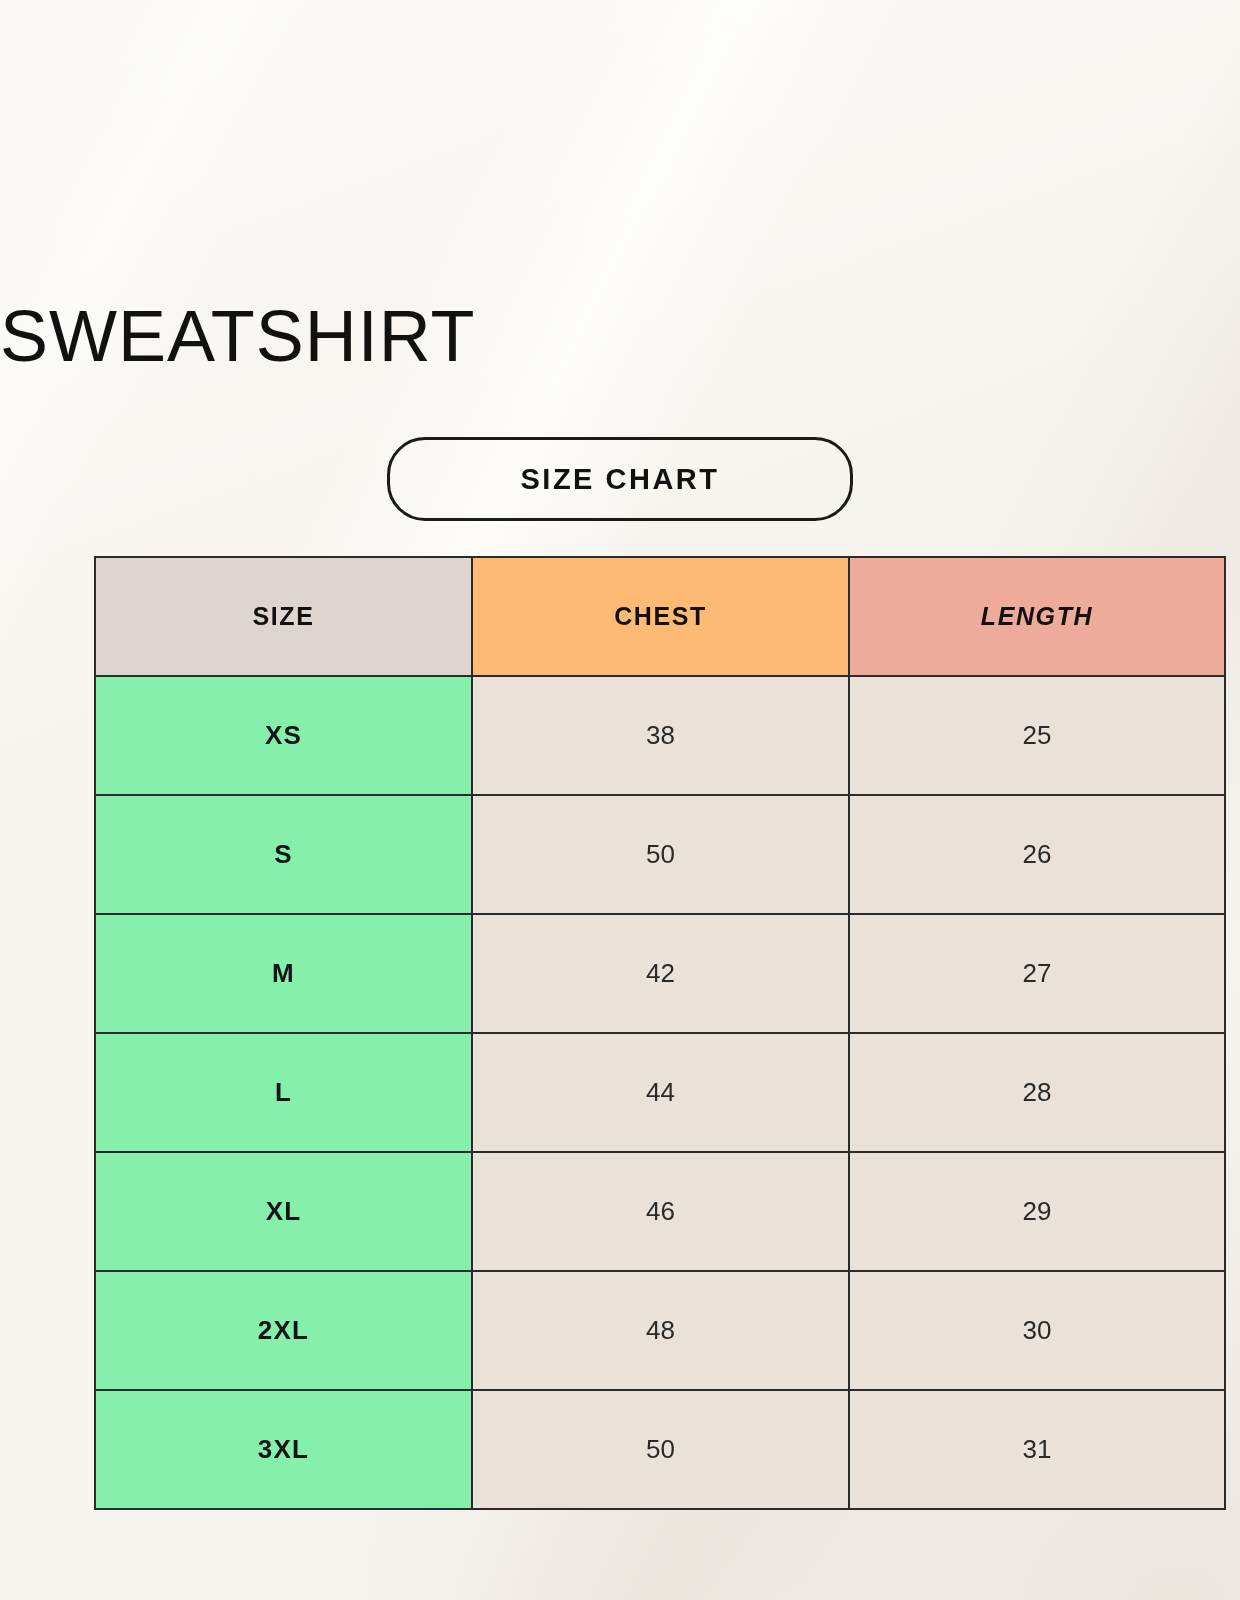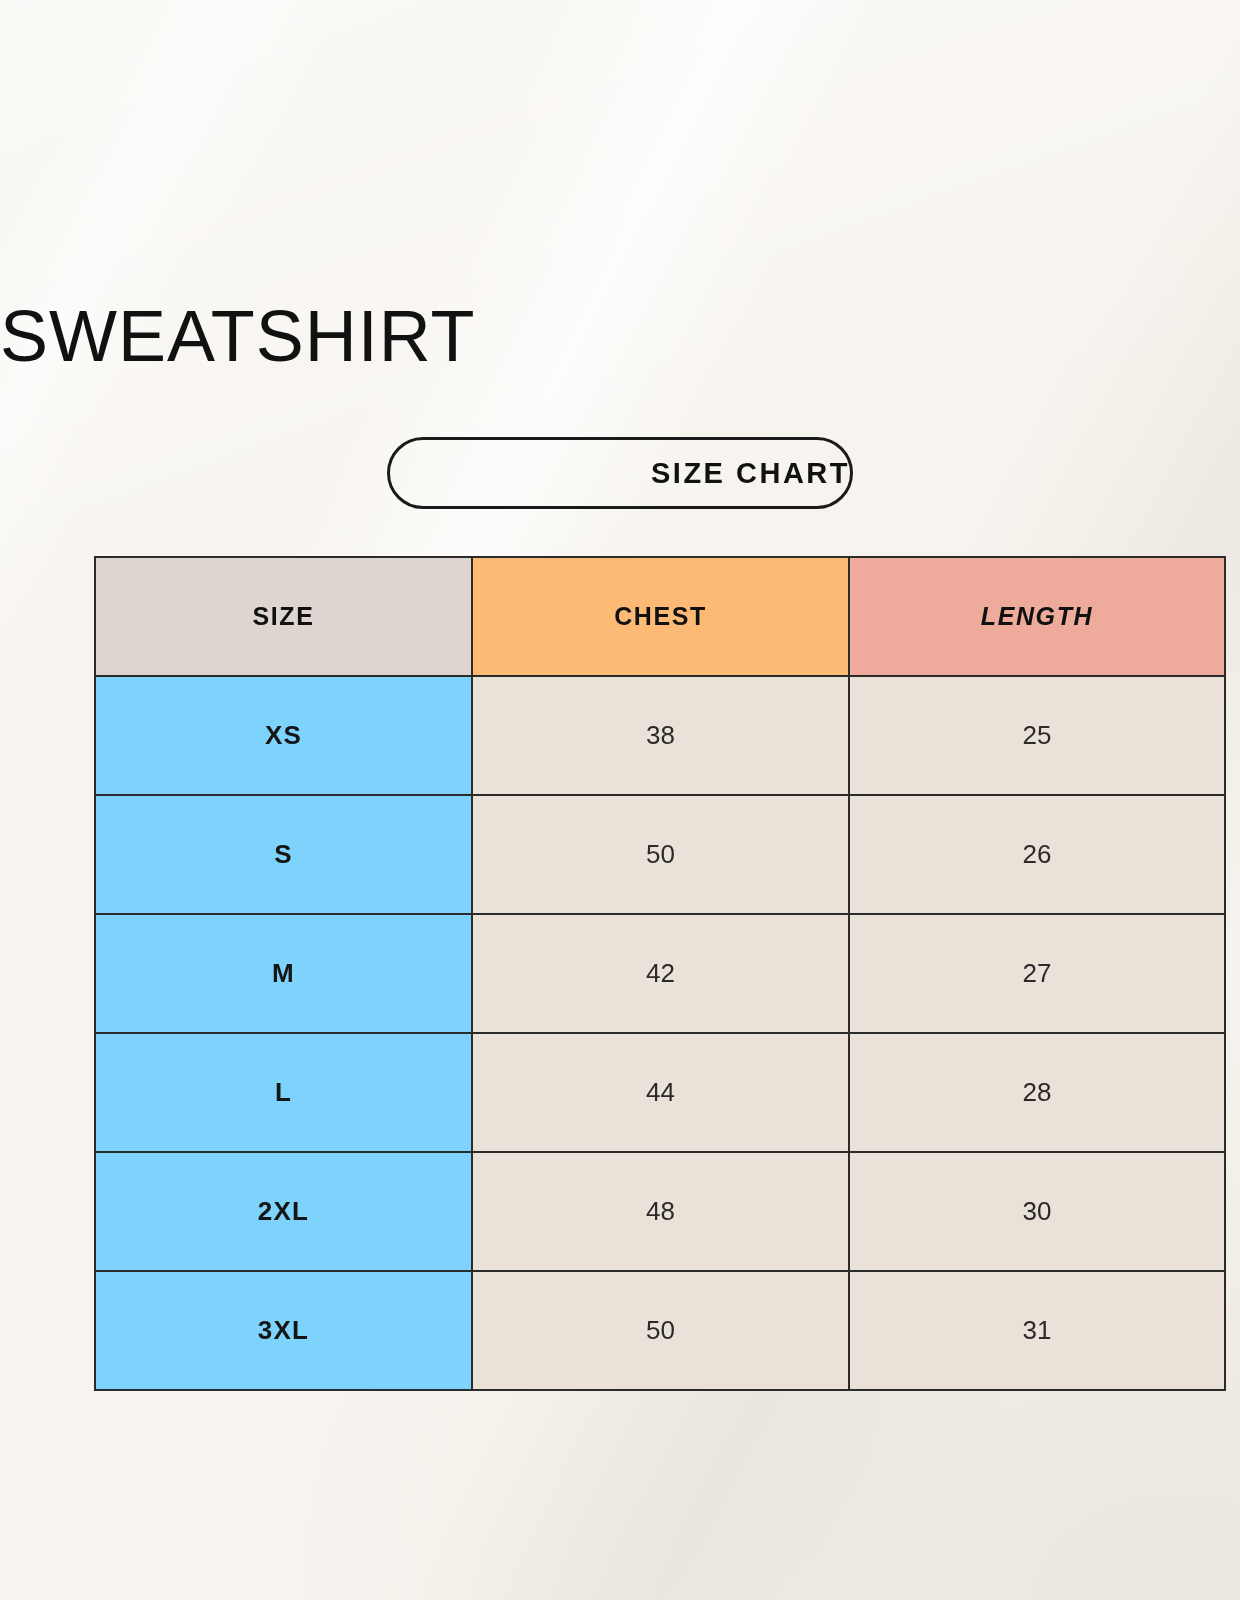--- a/index.html
+++ b/index.html
@@ -54,26 +54,26 @@
     color: #111111;
     line-height: 1;
   }
 
   .pill {
     position: absolute;
     top: 437px;
     left: 50%;
     transform: translateX(-50%);
     width: 466px;
-    height: 72px;
+    height: 84px;
     border: 3px solid #1a1a1a;
     border-radius: 38px;
     display: flex;
     align-items: center;
-    justify-content: flex-end;
+    justify-content: center;
     box-sizing: border-box;
     background: transparent;
   }
   .pill-label {
     font-size: 29px;
     font-weight: 700;
     letter-spacing: 2.5px;
     color: #111111;
   }
 
@@ -101,21 +101,21 @@
     font-size: 25px;
     font-weight: 700;
     letter-spacing: 1.6px;
     color: #111111;
   }
   th.h-size { background: #ded4d0; width: 343px; }
   th.h-chest { background: #fdba74; width: 343px; }
   th.h-length { background: #eeab9b; width: 342px; font-style: italic; }
 
   td.c-size {
-    background: #7dd3fc;
+    background: #86efac;
     font-size: 26px;
     font-weight: 700;
     letter-spacing: 1.2px;
     color: #151515;
   }
   td.c-val {
     background: #eae2d9;
     font-size: 26px;
     font-weight: 400;
     color: #2a2a2a;
@@ -158,20 +158,25 @@
           <td class="c-size">M</td>
           <td class="c-val">42</td>
           <td class="c-val">27</td>
         </tr>
         <tr>
           <td class="c-size">L</td>
           <td class="c-val">44</td>
           <td class="c-val">28</td>
         </tr>
         <tr>
+          <td class="c-size">XL</td>
+          <td class="c-val">46</td>
+          <td class="c-val">29</td>
+        </tr>
+        <tr>
           <td class="c-size">2XL</td>
           <td class="c-val">48</td>
           <td class="c-val">30</td>
         </tr>
         <tr>
           <td class="c-size">3XL</td>
           <td class="c-val">50</td>
           <td class="c-val">31</td>
         </tr>
       </tbody>

